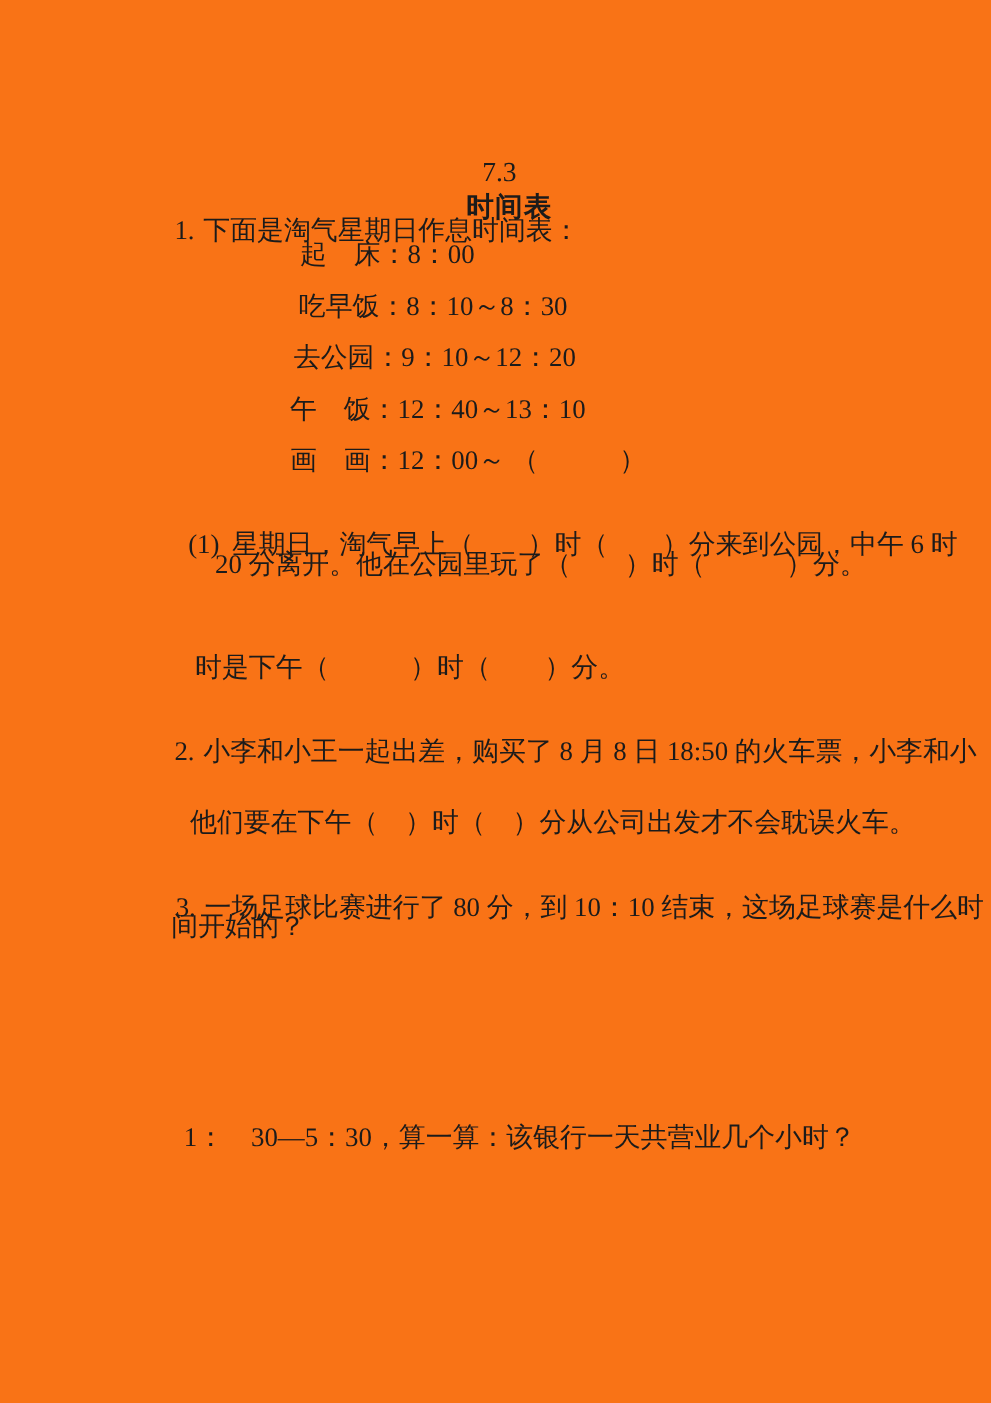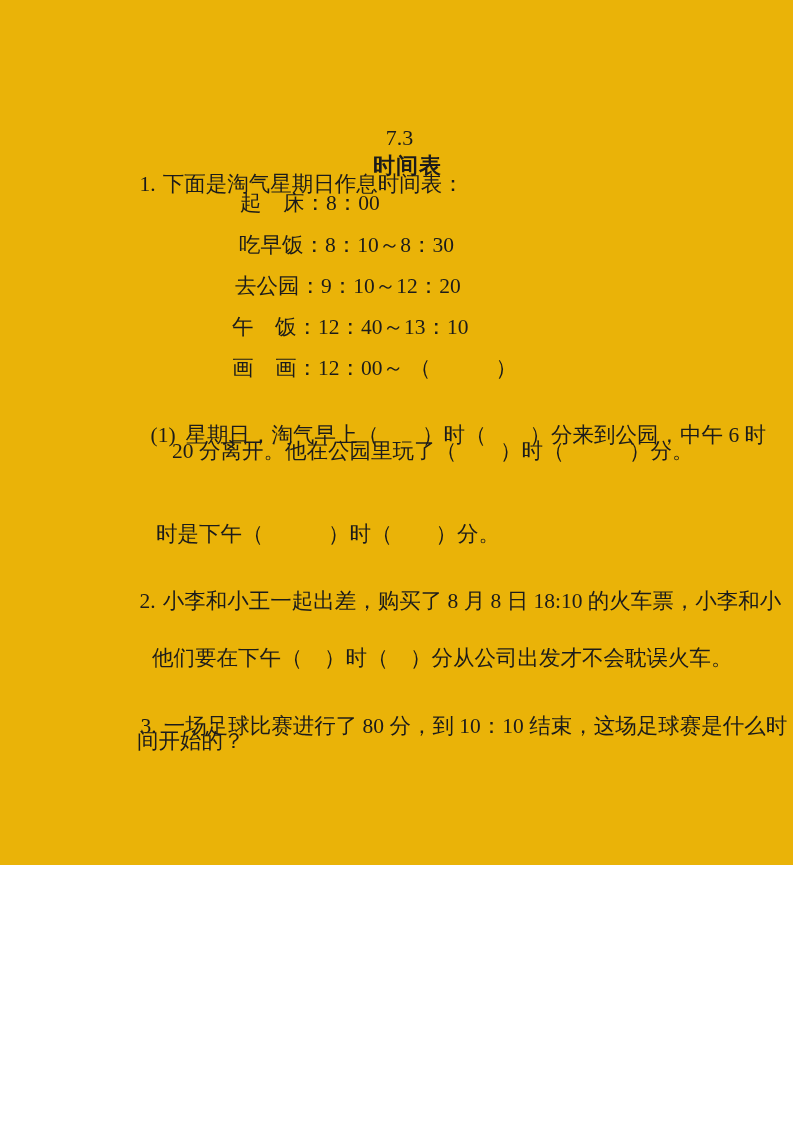--- a/index.html
+++ b/index.html
@@ -3,22 +3,22 @@
 <meta charset="utf-8">
 <style>
   html, body {
     margin: 0;
     padding: 0;
     background: #ffffff;
   }
   .page {
     position: relative;
     width: 793px;
-    height: 865px;
-    background: #eab308;
+    height: 1122px;
+    background: #f97316;
     color: #1b1b1b;
     font-family: "Liberation Serif", "DejaVu Serif", serif;
     overflow: hidden;
   }
   .line {
     position: absolute;
     font-size: 21.5px;
     line-height: 1.2;
     white-space: pre;
     color: #1b1b1b;
@@ -87,21 +87,21 @@
   <div class="line l-sch4">画　画：12：00～ （　　　）</div>
 
   <div class="line l-s1a">
     <span class="subnum">(1)</span><span>星期日，淘气早上（　　）时（　　）分来到公园，中午 6 时</span>
   </div>
   <div class="line l-s1b">20 分离开。他在公园里玩了（　　）时（　　　）分。</div>
 
   <div class="line l-s2b">时是下午（　　　）时（　　）分。</div>
 
   <div class="line l-q2a">
-    <span class="qnum">2.</span><span>小李和小王一起出差，购买了 8 月 8 日 18:10 的火车票，小李和小</span>
+    <span class="qnum">2.</span><span>小李和小王一起出差，购买了 8 月 8 日 18:50 的火车票，小李和小</span>
   </div>
   <div class="line l-q2c">他们要在下午（　）时（　）分从公司出发才不会耽误火车。</div>
 
   <div class="line l-q3a">
     <span class="qnum">3.</span><span>一场足球比赛进行了 80 分，到 10：10 结束，这场足球赛是什么时</span>
   </div>
   <div class="line l-q3b">间开始的？</div>
 
   <div class="line l-q4b">1：　30—5：30，算一算：该银行一天共营业几个小时？</div>
 

